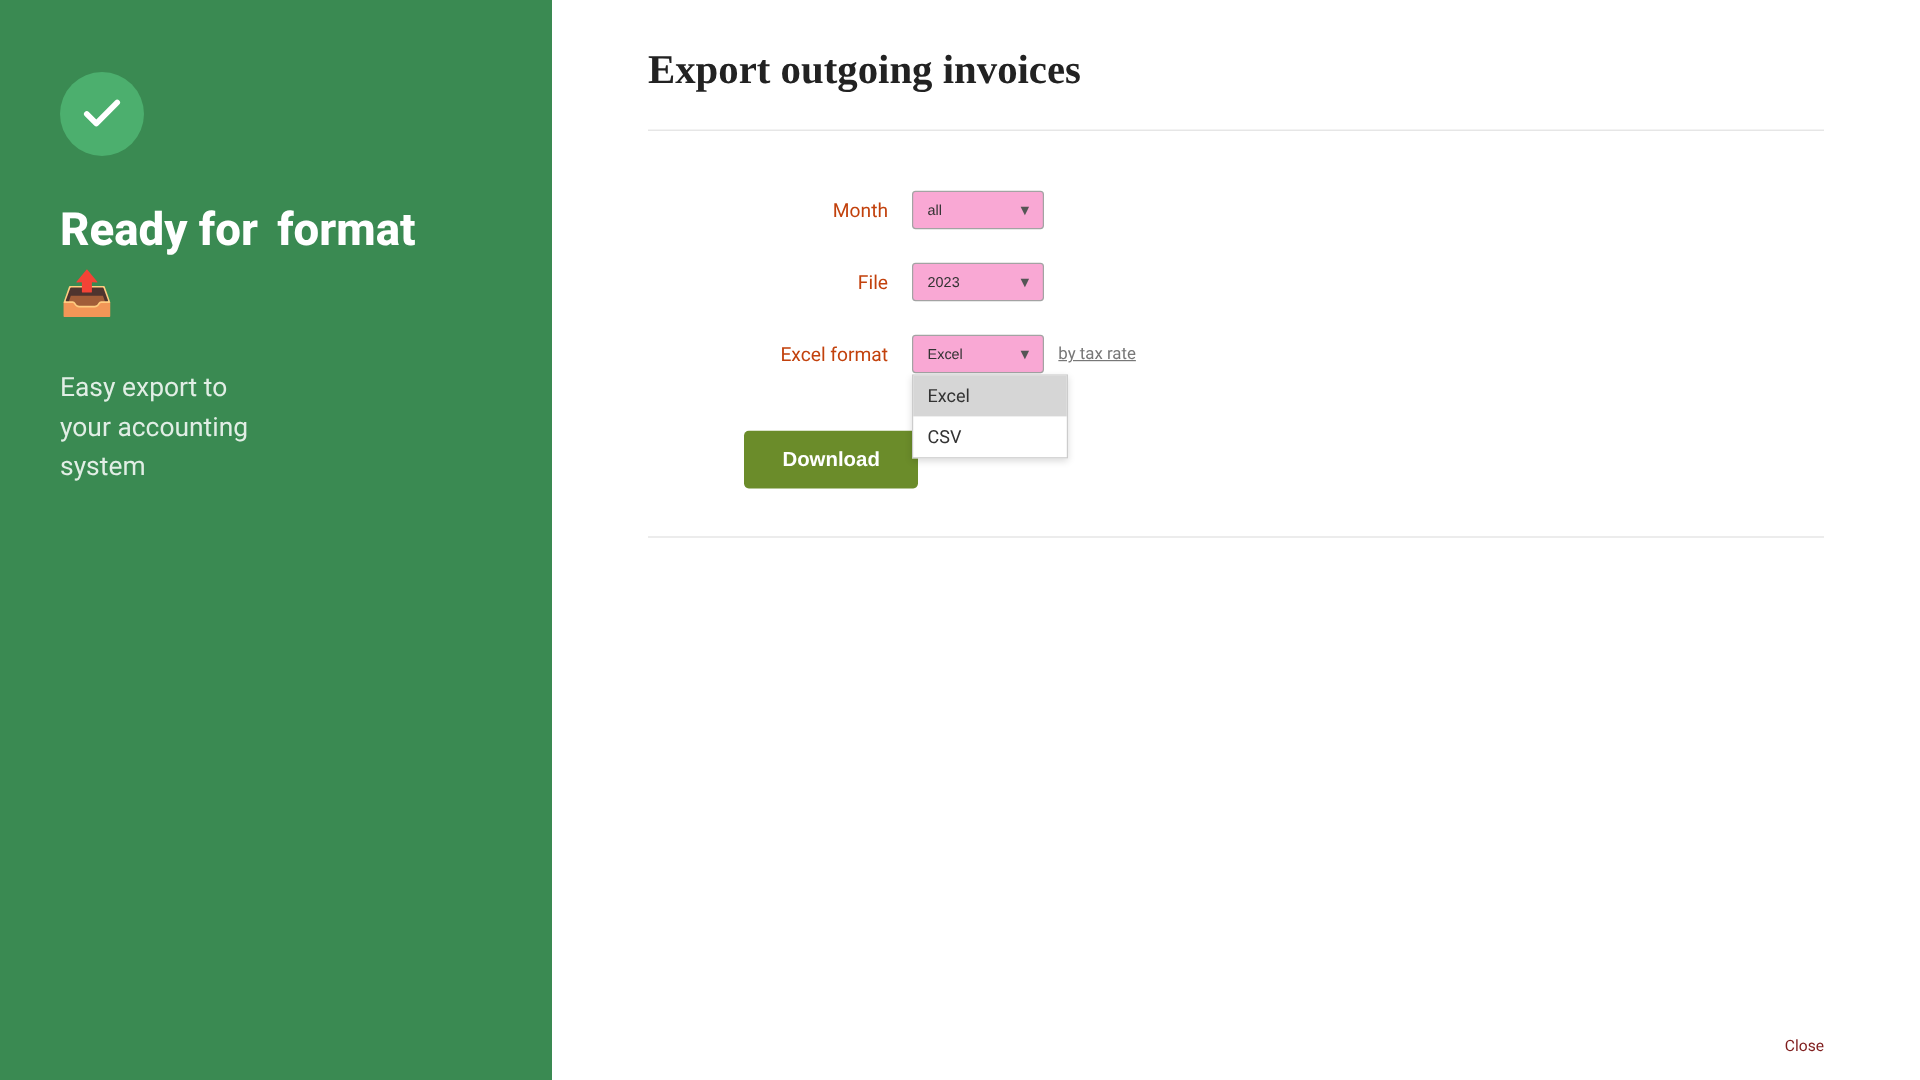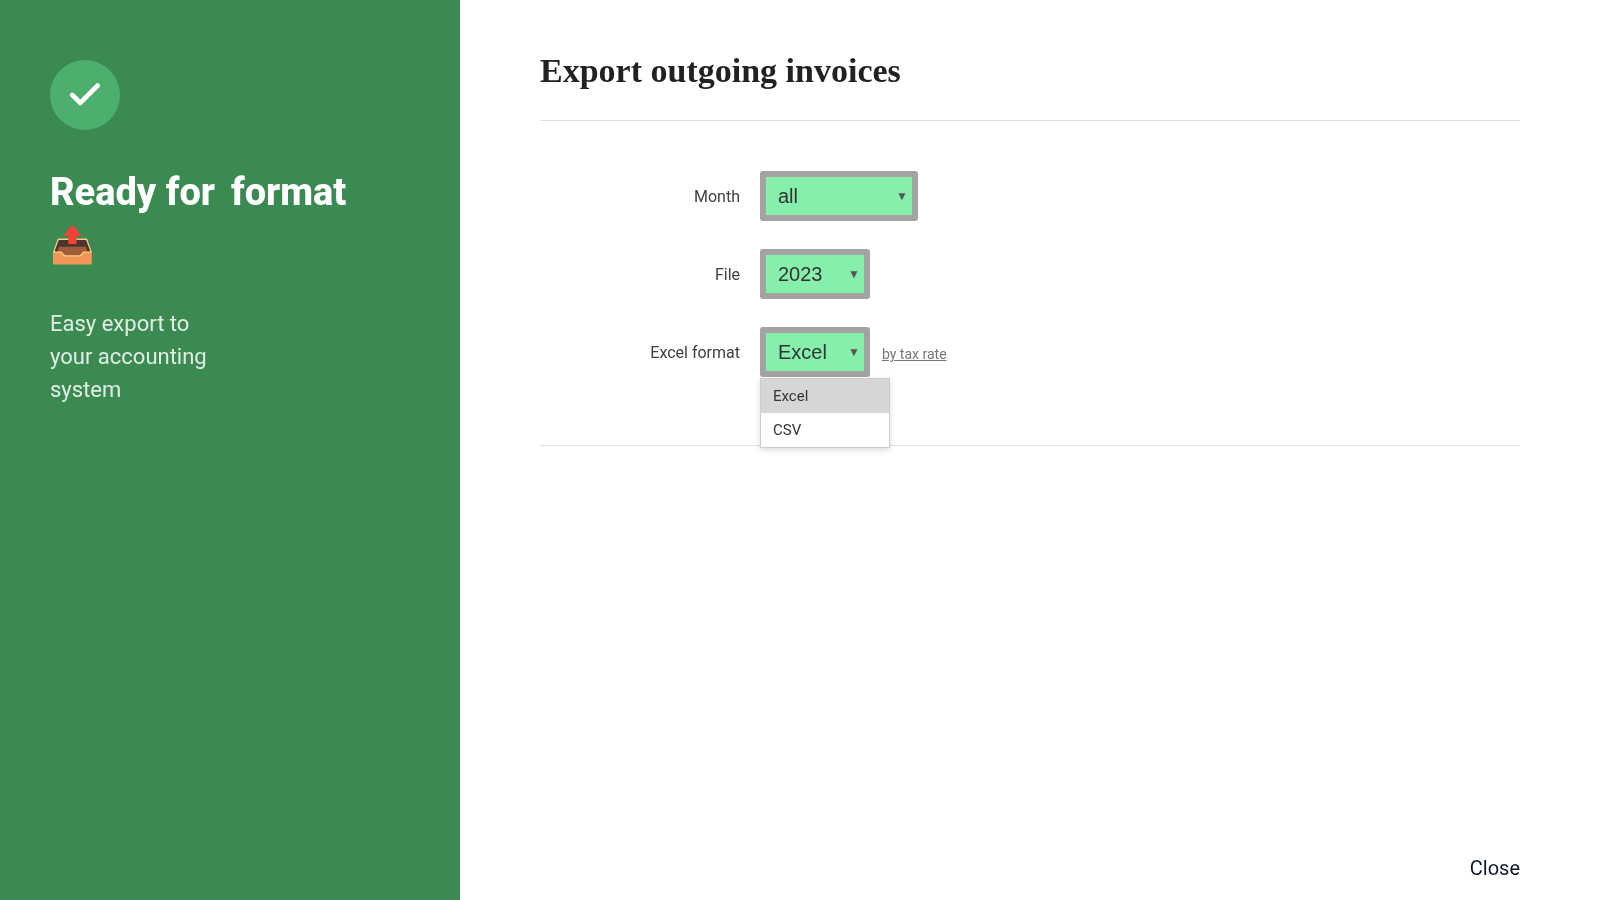--- a/index.html
+++ b/index.html
@@ -80,21 +80,21 @@
     
     .right-panel {
       flex: 1;
       background: white;
       display: flex;
       flex-direction: column;
     }
 
     .main-content {
       flex: 1;
-      padding: 52px 80px 40px 80px;
+      padding: 40px 80px 40px 80px;
     }
 
     .page-title {
       font-size: 34px;
       font-weight: 800;
       color: #222;
       margin-bottom: 30px;
       font-family: 'Georgia', serif;
     }
 
@@ -113,39 +113,39 @@
 
     .form-row {
       display: flex;
       align-items: center;
       margin-bottom: 28px;
     }
 
     .form-label {
       width: 120px;
       font-size: 16px;
-      color: #404040;
+      color: #c2410c;
       text-align: right;
       margin-right: 20px;
     }
 
     .select-wrapper {
       position: relative;
       display: inline-block;
     }
 
     .select-control {
       appearance: none;
       -webkit-appearance: none;
-      border: 6px solid #a3a3a3;
+      border: 1px solid #a3a3a3;
       border-radius: 3px;
       padding: 8px 36px 8px 12px;
-      font-size: 20px;
+      font-size: 12px;
       color: #333;
-      background: #86efac;
+      background: #f9a8d4;
       cursor: pointer;
       min-width: 110px;
     }
 
     .select-arrow {
       position: absolute;
       right: 10px;
       top: 50%;
       transform: translateY(-50%);
       pointer-events: none;
@@ -206,23 +206,23 @@
     }
 
     .footer-area {
       padding: 20px 80px;
       display: flex;
       justify-content: flex-end;
       align-items: center;
     }
 
     .close-link {
-      color: #0f172a;
+      color: #7f1d1d;
       text-decoration: none;
-      font-size: 20px;
+      font-size: 13px;
     }
   </style>
 </head>
 <body>
 
 <div class="left-panel">
   <div class="left-content">
     <div class="check-circle">
       <svg viewBox="0 0 24 24" fill="none" stroke="white" stroke-width="3" stroke-linecap="round" stroke-linejoin="round">
         <polyline points="20 6 9 17 4 12"></polyline>
@@ -294,20 +294,21 @@
           </div>
           
           <div class="dropdown-open">
             <div class="dropdown-option highlighted">Excel</div>
             <div class="dropdown-option">CSV</div>
           </div>
           <span class="by-tax-rate-label">by tax rate</span>
         </div>
       </div>
 
+      <button class="download-btn">Download</button>
 
     </div>
 
     <hr class="divider-bottom">
   </div>
 
   <div class="footer-area">
     <a href="#" class="close-link">Close</a>
   </div>
 </div>

